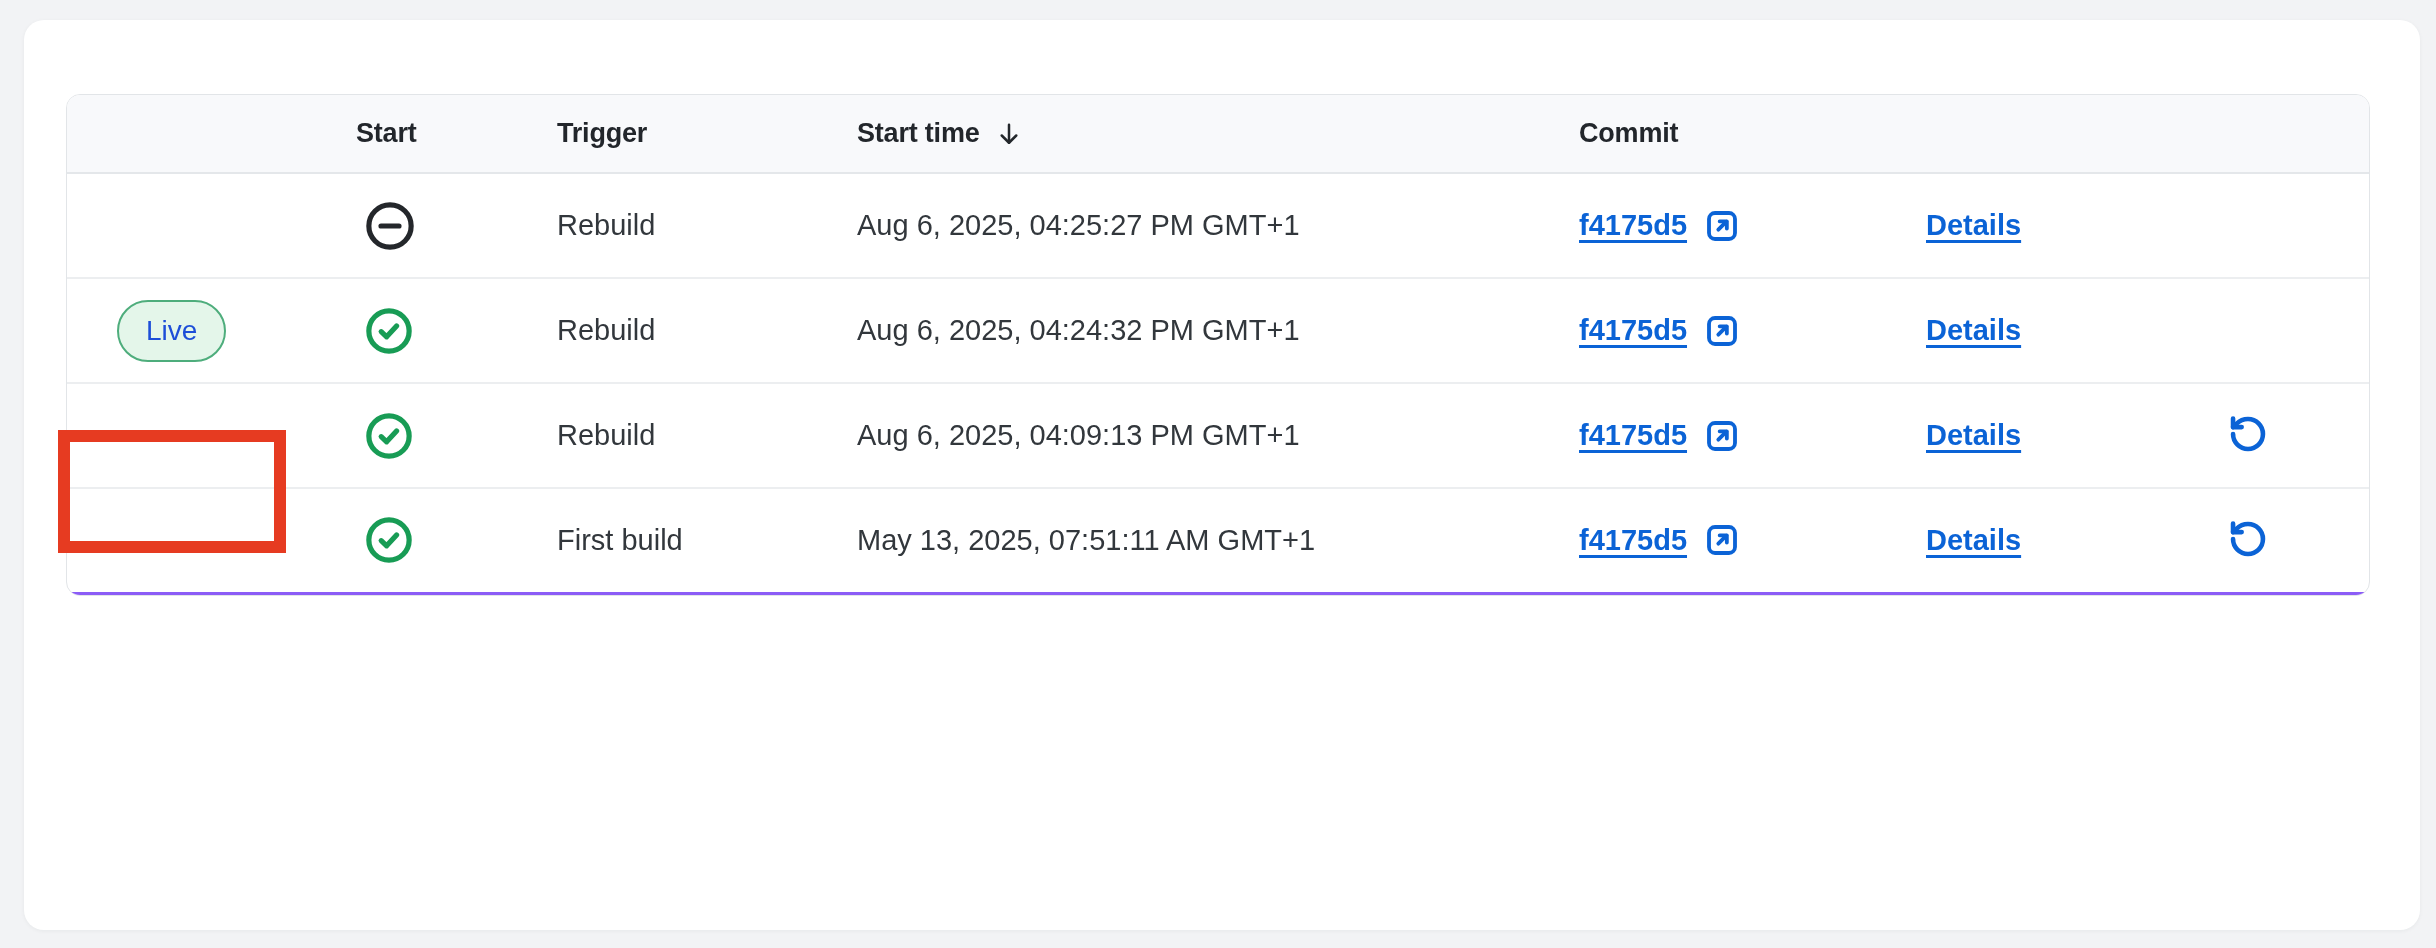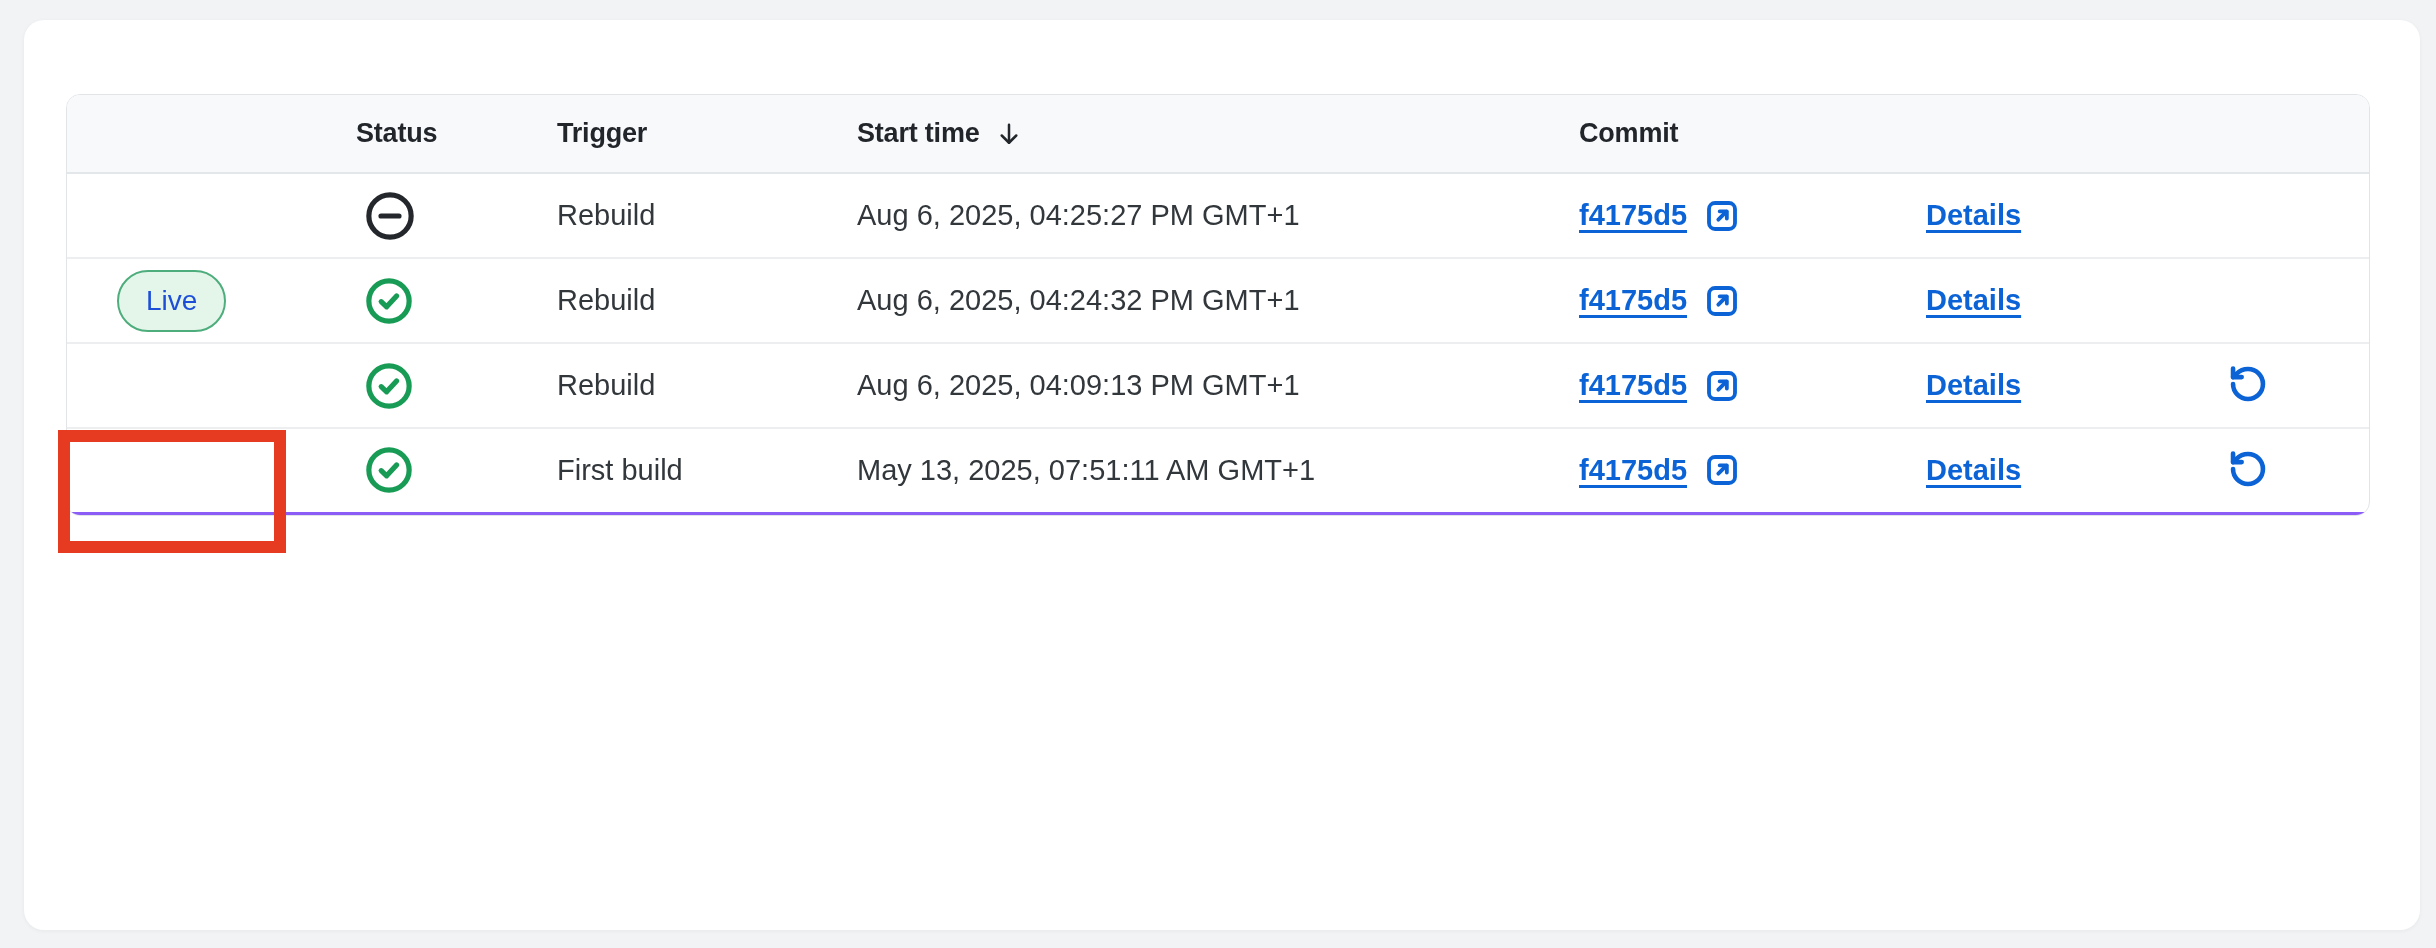--- a/index.html
+++ b/index.html
@@ -65,21 +65,21 @@
   thead th {
     text-align: left;
     font-size: 27px;
     font-weight: 700;
     color: #22262b;
     padding-left: 24px;
     letter-spacing: -0.2px;
     border-bottom: 2px solid #e4e7ea;
     vertical-align: middle;
   }
-  tbody tr { height: 85px; }
+  tbody tr { height: 105px; }
   tbody tr td { border-bottom: 2px solid #eceef0; }
   tbody tr:last-child td { border-bottom: 3px solid #8b5cf6; }
   tbody td {
     font-size: 29px;
     color: #32373c;
     padding-left: 24px;
     vertical-align: middle;
   }
 
   .th-sort { display: inline-flex; align-items: center; gap: 14px; }
@@ -176,21 +176,21 @@
           <col style="width:201px">
           <col style="width:300px">
         <col style="width:722px">
           <col style="width:347px">
           <col style="width:255px">
         <col style="width:214px">
       </colgroup>
       <thead>
         <tr>
           <th></th>
-          <th>Status</th>
+          <th>Start</th>
           <th>Trigger</th>
           <th>
             <span class="th-sort">
               <span>Start time</span>
               <span>
                 <svg width="30" height="30" viewBox="0 0 24 24" fill="none" stroke="#23272b" stroke-width="2" stroke-linecap="round" stroke-linejoin="round">
                   <line x1="12" y1="4.5" x2="12" y2="19"></line>
                   <polyline points="6.2,13.2 12,19 17.8,13.2"></polyline>
                 </svg>
               </span>

